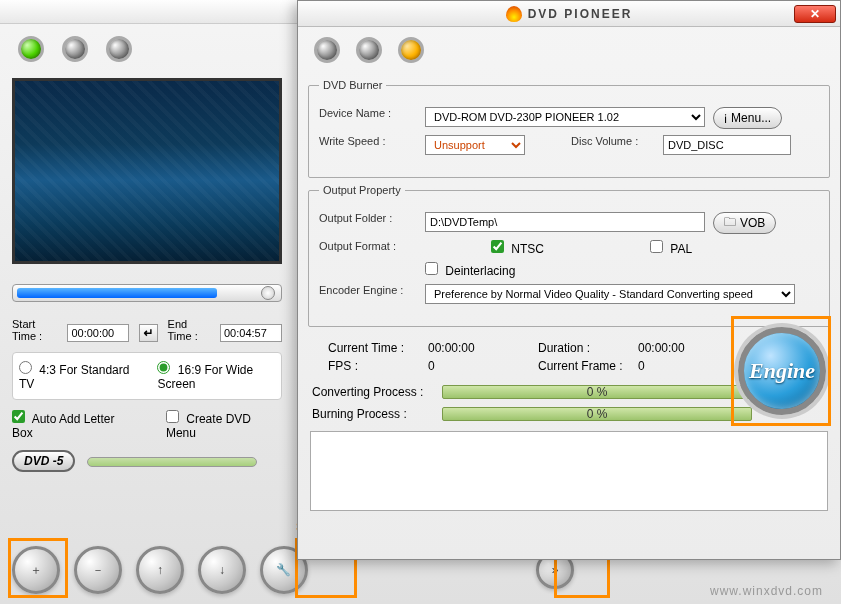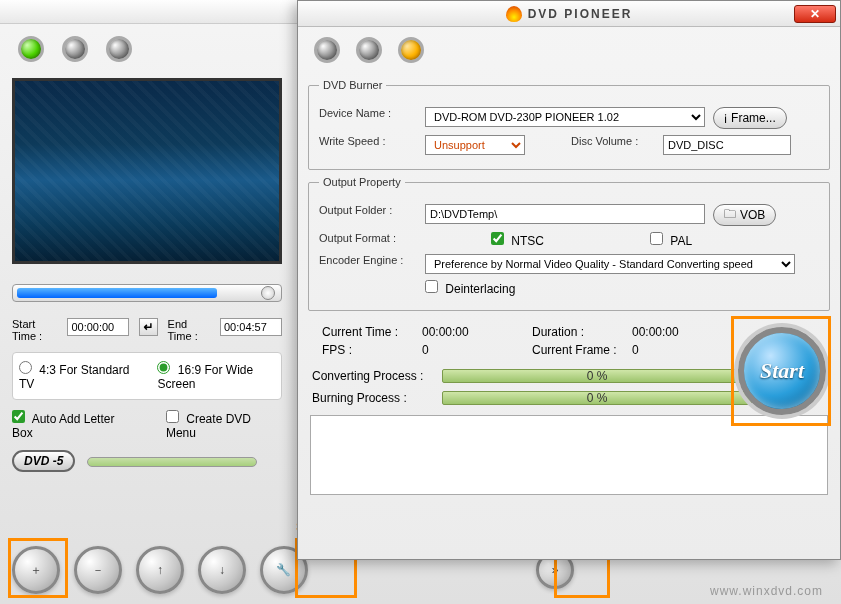--- a/index.html
+++ b/index.html
@@ -15,21 +15,21 @@
   
   .preview-pane { margin:4px 0 0 12px; width:270px; }
   .video { width:270px; height:186px; background:#000; border:3px solid #333; position:relative; overflow:hidden; }
   .video-inner { position:absolute; inset:0; background:linear-gradient(180deg,#0a2a4a 0%,#0d3a5a 35%,#1a5a8a 55%,#0a3a5a 80%,#052035 100%); }
   .video-inner::after{content:"";position:absolute;inset:0;background:repeating-linear-gradient(45deg,#ffffff08 0 4px,transparent 4px 10px);}
   
   .slider { margin:20px 0 8px; height:18px; background:linear-gradient(#fff,#ddd); border:1px solid #999; border-radius:4px; position:relative; }
   .slider-fill { position:absolute; left:4px; top:3px; height:10px; width:200px; background:linear-gradient(#5ab6ff,#0066ff); border-radius:3px; }
   .slider-knob { position:absolute; right:6px; top:1px; width:14px; height:14px; background:radial-gradient(#fff,#ccc); border:1px solid #888; border-radius:50%; }
   
-  .time-row { display:flex; gap:10px; align-items:flex-start; margin:16px 0 10px; }
+  .time-row { display:flex; gap:10px; align-items:flex-end; margin:16px 0 10px; }
   .time-row label { font-size:11px; }
   .timebox { width:62px; height:18px; border:1px solid #999; background:#fff; font-size:11px; padding:1px 3px; }
   .commit-btn { width:22px; height:18px; border:1px solid #999; background:linear-gradient(#fff,#ddd); cursor:pointer; font-weight:bold;}
   
   .radio-row { display:flex; gap:28px; align-items:center; padding:8px 6px; border:1px solid #ccc; background:#fff; border-radius:4px; margin-bottom:10px; font-size:11px;}
   .check-row { display:flex; gap:30px; align-items:center; margin:8px 0 10px; font-size:11px;}
   input[type=checkbox],input[type=radio]{accent-color:#2a9d2a; margin-right:4px;}
   
   .dvd-badge { display:inline-block; padding:2px 10px; background:linear-gradient(#fff,#ccc); border:2px solid #666; border-radius:14px; font-weight:bold; font-style:italic; }
   .capacity { display:inline-block; width:170px; height:10px; margin-left:8px; border:1px solid #999; border-radius:5px; background:linear-gradient(#c7e0a8,#a7cf7d); vertical-align:middle;}
@@ -42,30 +42,30 @@
   
   
   .front-window { position:absolute; left:297px; top:0; width:544px; height:560px; background:linear-gradient(#f5f5f5,#ececec); border:1px solid #888; box-shadow:-4px 4px 12px #0004; }
   .fw-title { height:26px; background:linear-gradient(#fdfdfd,#e6e6e6); border-bottom:1px solid #bbb; display:flex; align-items:center; justify-content:center; position:relative; }
   .fw-title span.t { font-weight:bold; letter-spacing:2px; color:#444; }
   .flame-icon { width:16px; height:16px; margin-right:6px; background:radial-gradient(circle at 50% 70%,#ffef00,#ff8c00 50%,#cc3300); border-radius:50% 50% 50% 50% / 60% 60% 40% 40%; }
   .close-btn { position:absolute; right:4px; top:4px; width:42px; height:18px; background:linear-gradient(#ff7a6a,#d42a12); border:1px solid #8a1a0a; border-radius:3px; color:#fff; text-align:center; font-weight:bold; cursor:pointer; line-height:16px;}
   
   .fw-toolbar { padding:10px 16px; display:flex; gap:16px; align-items:center; }
   
-  fieldset { border:1px solid #aaa; margin:6px 10px; padding:10px 10px 8px; border-radius:2px; }
+  fieldset { border:1px solid #aaa; margin:6px 10px; padding:10px 10px 16px; border-radius:2px; }
   legend { padding:0 4px; color:#333; font-size:11px;}
   .row { display:flex; align-items:flex-start; gap:8px; margin:6px 0; }
   .lbl { width:98px; text-align:left; color:#333; font-size:11px;}
   .txt { height:20px; border:1px solid #888; background:#fff; padding:2px 4px; font-size:11px;}
   select.txt{background:#fff;}
   .btn-oval { height:22px; padding:2px 10px; border:1px solid #777; border-radius:12px; background:linear-gradient(#fff,#d8d8d8); cursor:pointer; font-size:11px; display:inline-flex; align-items:center; gap:4px;}
   .unsupport { color:#cc4400; }
   
-  .status-grid { padding:4px 24px; font-size:11px; }
+  .status-grid { padding:4px 30px; font-size:11px; }
   .status-grid .r { display:flex; margin:4px 0;}
   .status-grid .c { width:100px; }
   .status-grid .v { width:110px; }
   
   .progress-row { display:flex; align-items:center; gap:10px; padding:4px 14px; font-size:11px;}
   .pbar { flex:0 0 310px; height:14px; border:1px solid #7a9a4a; background:linear-gradient(#cfe6a8,#9dc46d); border-radius:2px; position:relative; text-align:center; line-height:13px; color:#333;}
   
   .start-btn { position:absolute; right:14px; top:326px; width:88px; height:88px; border-radius:50%; background:radial-gradient(circle at 35% 30%,#bfe4ff,#2a9edb 55%,#0a5a8a); border:6px solid #888; box-shadow:0 0 0 4px #ccc, inset 0 0 10px #fff8; display:flex; align-items:center; justify-content:center; cursor:pointer;}
   .start-btn span { font-family:"Comic Sans MS",cursive; font-size:22px; font-style:italic; font-weight:bold; color:#fff; text-shadow:0 1px 2px #003a5a;}
   .hl-start { position:absolute; right:9px; top:315px; width:100px; height:110px; border:3px solid #ff8c00; }
@@ -160,21 +160,21 @@
     <div class="orb amber"></div>
   </div>
 
   <fieldset>
     <legend>DVD Burner</legend>
     <div class="row">
       <span class="lbl">Device Name :</span>
       <select class="txt" style="width:280px"><option>DVD-ROM DVD-230P PIONEER  1.02</option></select>
       <button class="btn-oval">
           <span>ℹ</span>
-          <span>Frame...</span>
+          <span>Menu...</span>
         </button>
     </div>
     <div class="row">
       <span class="lbl">Write Speed :</span>
       <select class="txt unsupport" style="width:100px"><option>Unsupport</option></select>
       <span style="width:30px"></span>
       <span class="lbl" style="width:84px">Disc Volume :</span>
       <input class="txt" style="width: 128px;" value="DVD_DISC">
     </div>
   </fieldset>
@@ -190,26 +190,26 @@
         </button>
     </div>
     <div class="row">
       <span class="lbl">Output Format :</span>
       <span style="width:58px"></span>
       <label><input type="checkbox" checked="" style=""> <span>NTSC</span></label>
       <span style="width:90px"></span>
       <label><input type="checkbox" style=""> <span>PAL</span></label>
     </div>
     <div class="row">
+      <span class="lbl"></span>
+      <label><input type="checkbox" style=""> <span>Deinterlacing</span></label>
+    </div>
+    <div class="row">
       <span class="lbl">Encoder Engine :</span>
       <select class="txt" style="width:370px"><option>Preference by Normal Video Quality - Standard Converting speed</option></select>
-    </div>
-    <div class="row">
-      <span class="lbl"></span>
-      <label><input type="checkbox" style=""> <span>Deinterlacing</span></label>
     </div>
   </fieldset>
 
   <div class="status-grid">
     <div class="r">
       <span class="c">Current Time :</span>
       <span class="v">00:00:00</span>
       <span class="c">Duration :</span>
       <span class="v">00:00:00</span>
     </div>
@@ -226,16 +226,16 @@
     <div class="pbar">0 %</div>
   </div>
   <div class="progress-row">
     <span style="width:120px">Burning Process :</span>
     <div class="pbar">0 %</div>
   </div>
 
   <div class="log-box"></div>
 
   <div class="start-btn">
-      <span>Start</span>
+      <span>Engine</span>
     </div>
   <div class="hl-start"></div>
 </div>
 
 </body></html>

